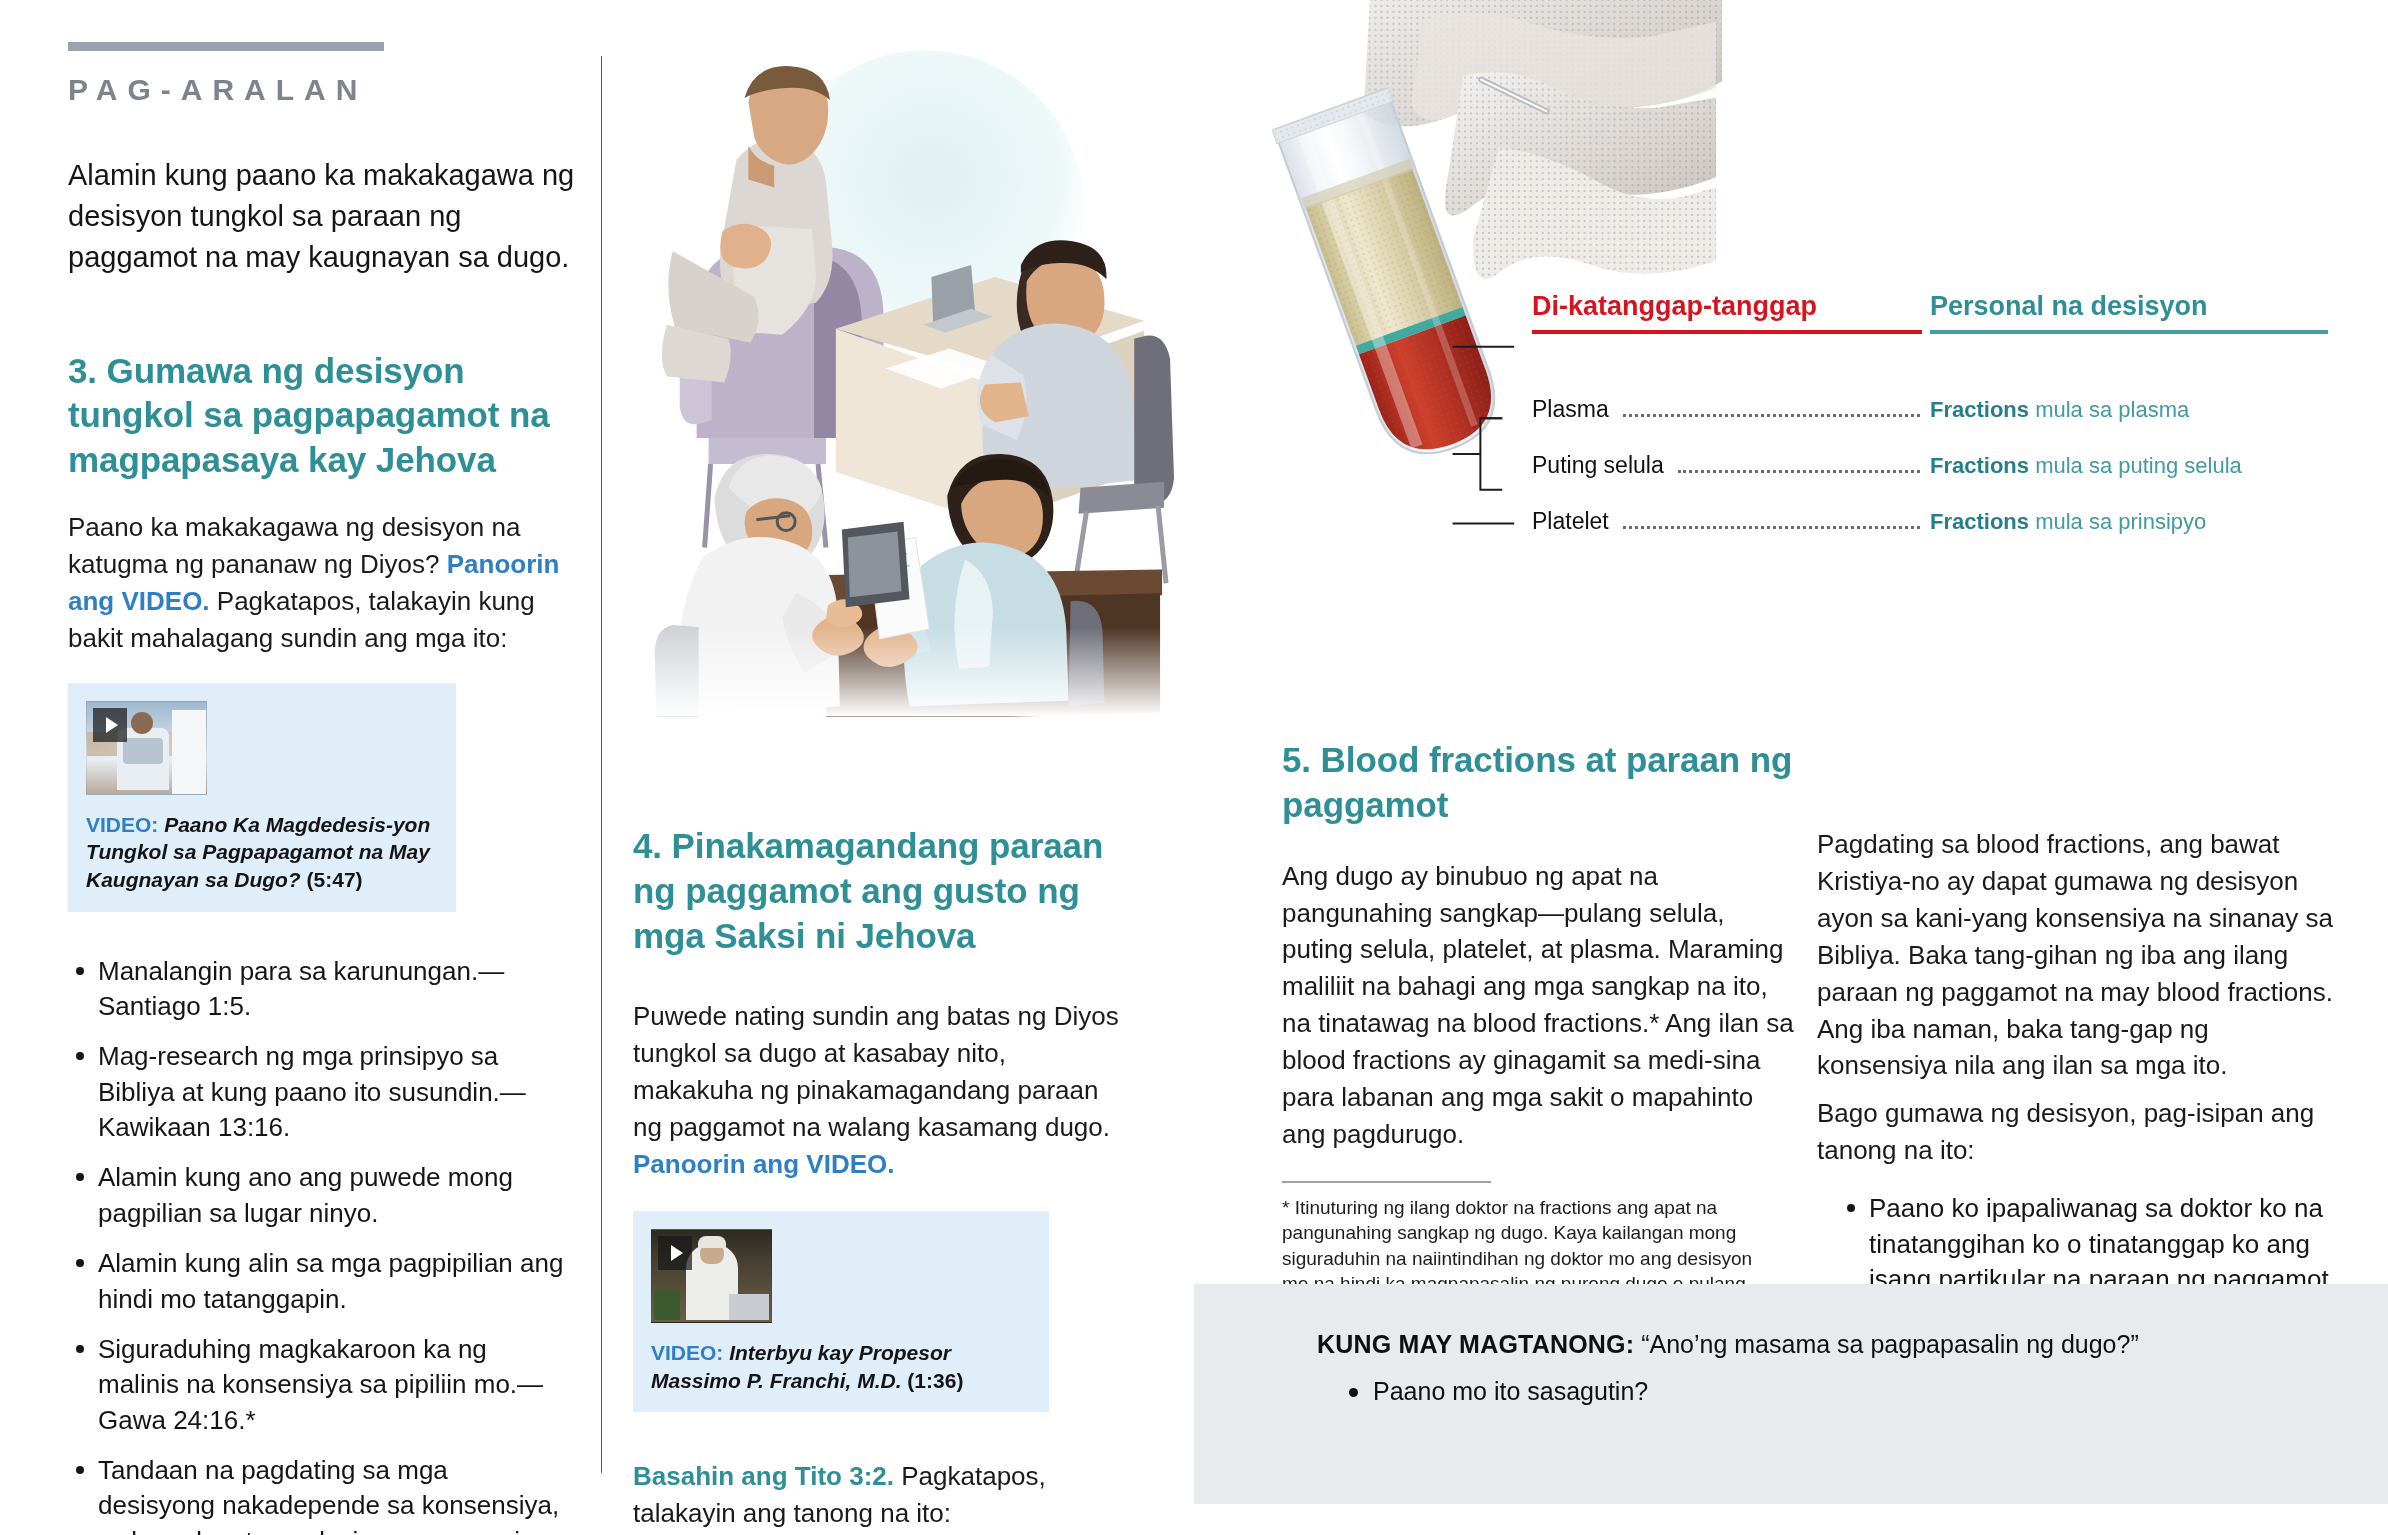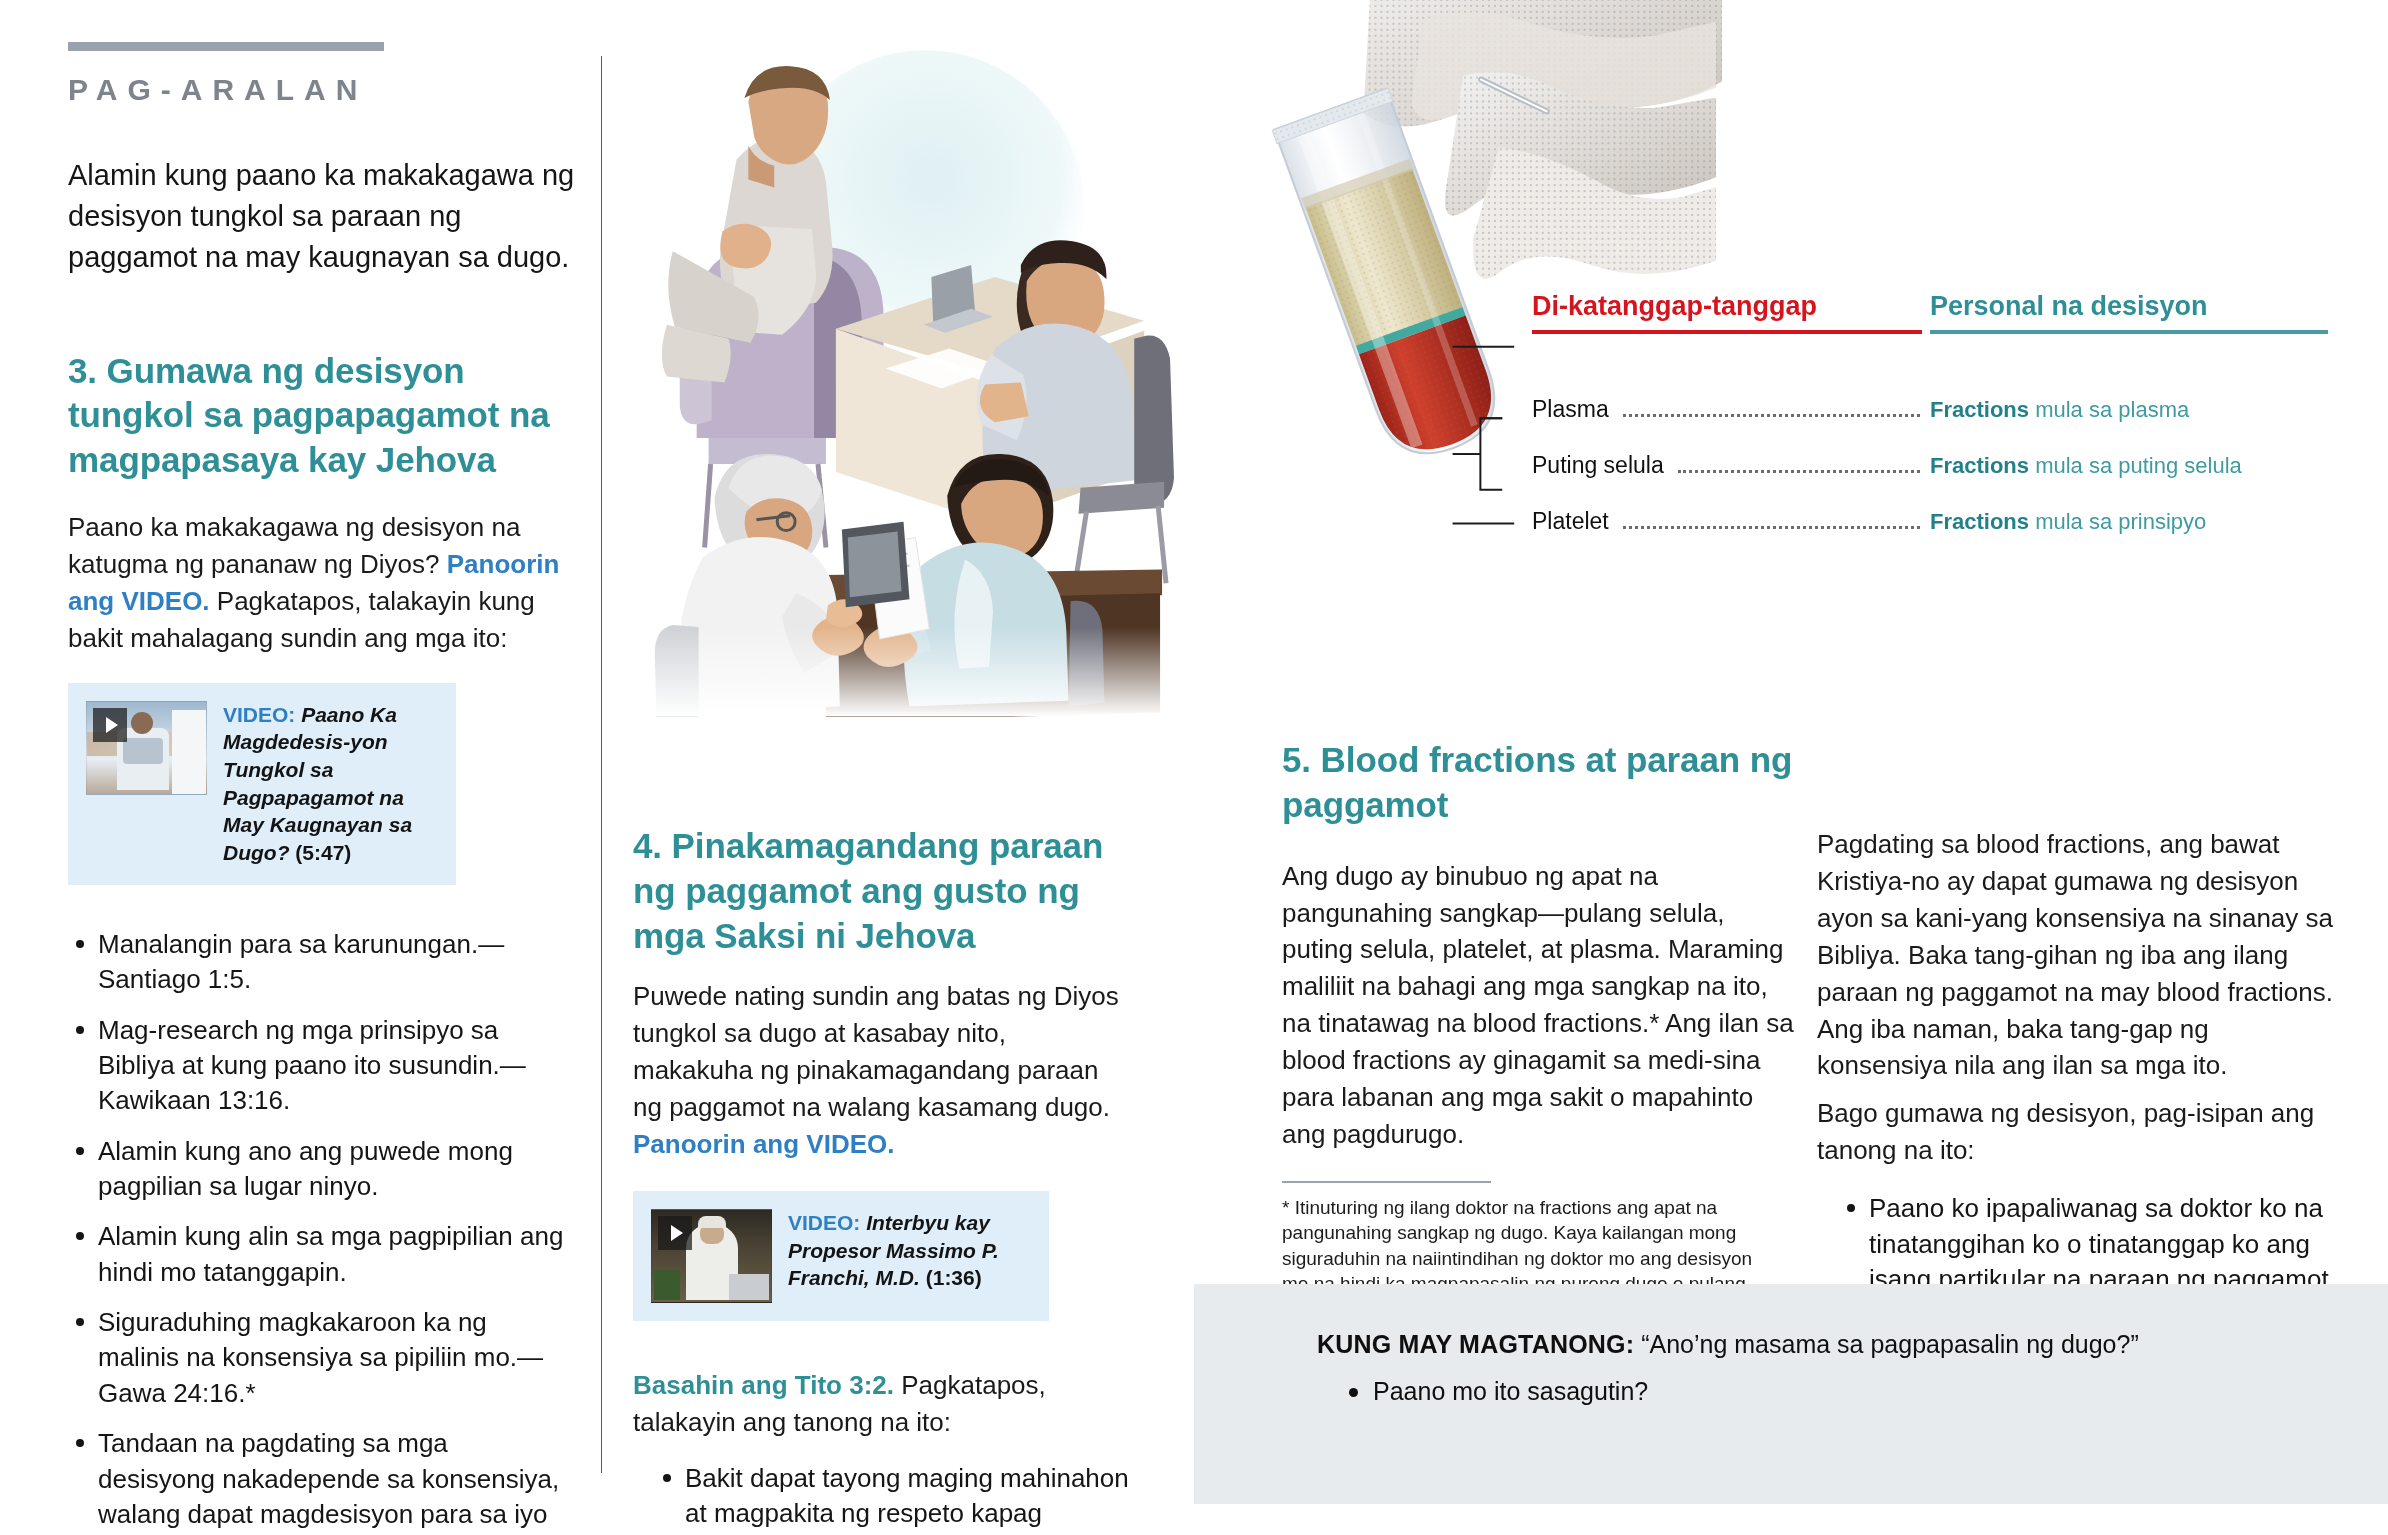--- a/index.html
+++ b/index.html
@@ -26,21 +26,21 @@
     color:#2f8f96;font-size:35px;line-height:1.28;font-weight:700;
     letter-spacing:-0.1px;
   }
   .body-text{font-size:26px;line-height:1.42;color:#1a1a1a;margin-top:44px;}
   .tealtext{color:#2f8f96;font-weight:700;}
   .bluelink{color:#2f7fc4;font-weight:700;}
 
   
   .videobox{
     background:#dfeef9;display:flex;gap:16px;align-items:flex-start;
-    padding:18px 18px 18px 18px;box-sizing:border-box;
+    padding:18px 18px 18px 18px;box-sizing:border-box;flex-direction:column;
   }
   .thumb{
     width:119px;height:92px;flex:0 0 auto;position:relative;overflow:hidden;
     border:1px solid rgba(0,0,0,.08);
   }
   .thumb .play{
     position:absolute;left:6px;top:6px;width:34px;height:34px;
     background:rgba(25,25,25,.72);display:flex;align-items:center;justify-content:center;
   }
   .thumb .play:after{
@@ -246,21 +246,21 @@
 
     <rect x="0" y="610" width="540" height="90" fill="url(#fade1)"></rect>
   </svg>
 </div>
 
 <div class="abs" id="divider"></div>
 
 <div class="abs" id="col2">
   <div class="h-section">4. Pinakamagandang paraan ng paggamot ang gusto ng mga Saksi ni Jehova</div>
 
-  <div class="body-text" style="margin-top:20px;">
+  <div class="body-text" style="margin-top:40px;">
     <span>Puwede nating sundin ang batas ng Diyos tungkol sa dugo at kasabay nito, makakuha ng pinakamagandang paraan ng paggamot na walang kasamang dugo. </span><span class="bluelink">Panoorin ang VIDEO.</span>
   </div>
 
   <div class="videobox" style="margin-top:28px;width:416px;">
     <div class="thumb" style="background:linear-gradient(180deg,#2d2a22 0%,#4b4335 40%,#6a5f47 100%);">
       <div style="position:absolute;left:34px;top:14px;width:52px;height:76px;background:#edeee9;border-radius:24px 24px 0 0;"></div>
       <div style="position:absolute;left:48px;top:12px;width:24px;height:22px;border-radius:50% 50% 40% 40%;background:#c8ab8c;"></div>
       <div style="position:absolute;left:46px;top:6px;width:28px;height:12px;border-radius:8px 8px 0 0;background:#e7e5e0;"></div>
       <div style="position:absolute;right:2px;bottom:2px;width:40px;height:26px;background:#c9cdd2;"></div>
       <div style="position:absolute;left:2px;bottom:2px;width:26px;height:30px;background:#3b5b2e;"></div>

